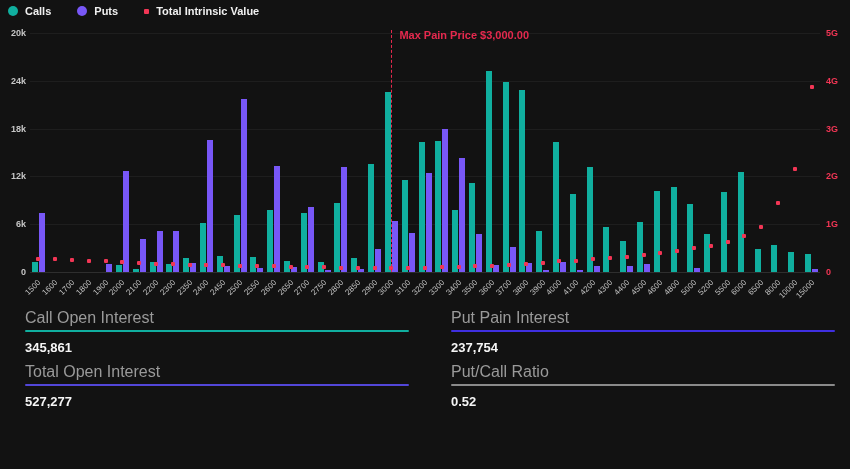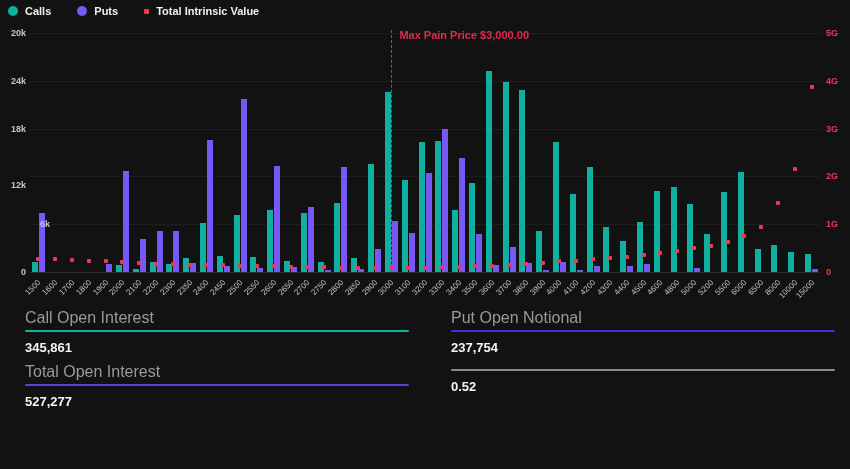--- a/index.html
+++ b/index.html
@@ -178,23 +178,23 @@
       <div class="bar" style="background: rgb(120, 87, 247); left: 782.096px; top: 235.813px; height: 3.18667px;"></div>
       <div class="tiv-dot" style="background: rgb(242, 54, 85); left: 779.596px; top: 52.014px;"></div>
     </div>
   <div id="decor" style="position: absolute; inset: 0px; pointer-events: none;">
       <div class="ytick-left" style="left: 0px; top: 28px; position: absolute; width: 26px;">20k</div>
       <div class="ytick-right" style="left: 826px; top: 28px;">5G</div>
       <div class="ytick-left" style="left: 0px; top: 76px; position: absolute; width: 26px;">24k</div>
       <div class="ytick-right" style="left: 826px; top: 76px;">4G</div>
       <div class="ytick-left" style="left: 0px; top: 124px; position: absolute; width: 26px;">18k</div>
       <div class="ytick-right" style="left: 826px; top: 124px;">3G</div>
-      <div class="ytick-left" style="left: 0px; top: 171px; position: absolute; width: 26px; margin-top: 9px;">12k</div>
+      <div class="ytick-left" style="left: 0px; top: 171px; position: absolute; width: 26px;">12k</div>
       <div class="ytick-right" style="left: 826px; top: 171px;">2G</div>
-      <div class="ytick-left" style="left: 0px; top: 219px; position: absolute; width: 26px; margin-left: 24px;">6k</div>
+      <div class="ytick-left" style="left: 0px; top: 219px; position: absolute; width: 26px;">6k</div>
       <div class="ytick-right" style="left: 826px; top: 219px;">1G</div>
       <div class="ytick-left" style="left: 0px; top: 267px; position: absolute; width: 26px;">0</div>
       <div class="ytick-right" style="left: 826px; top: 267px;">0</div>
       <div class="xtick" style="left: -63.5957px; top: 278px;">1500</div>
       <div class="xtick" style="left: -46.7872px; top: 278px;">1600</div>
       <div class="xtick" style="left: -29.9787px; top: 278px;">1700</div>
       <div class="xtick" style="left: -13.1702px; top: 278px;">1800</div>
       <div class="xtick" style="left: 3.6383px; top: 278px;">1900</div>
       <div class="xtick" style="left: 20.4468px; top: 278px;">2000</div>
       <div class="xtick" style="left: 37.2553px; top: 278px;">2100</div>
@@ -243,26 +243,27 @@
     </div>
 </div>
 
 <div class="stats" id="stats">
   <div class="stat">
     <div class="stat-label">Call Open Interest</div>
     <div class="stat-underline" style="background: rgb(16, 175, 159);"></div>
     <div class="stat-value">345,861</div>
   </div>
   <div class="stat">
-    <div class="stat-label">Put Open Notional</div>
+    <div class="stat-label">Put Pain Interest</div>
     <div class="stat-underline" style="background: rgb(63, 47, 224);"></div>
     <div class="stat-value">237,754</div>
   </div>
   <div class="stat">
     <div class="stat-label">Total Open Interest</div>
     <div class="stat-underline" style="background: rgb(82, 70, 216);"></div>
     <div class="stat-value">527,277</div>
   </div>
   <div class="stat">
+    <div class="stat-label">Put/Call Ratio</div>
     <div class="stat-underline" style="background: rgb(138, 138, 138);"></div>
     <div class="stat-value">0.52</div>
   </div>
 </div>
 
 </body></html>

